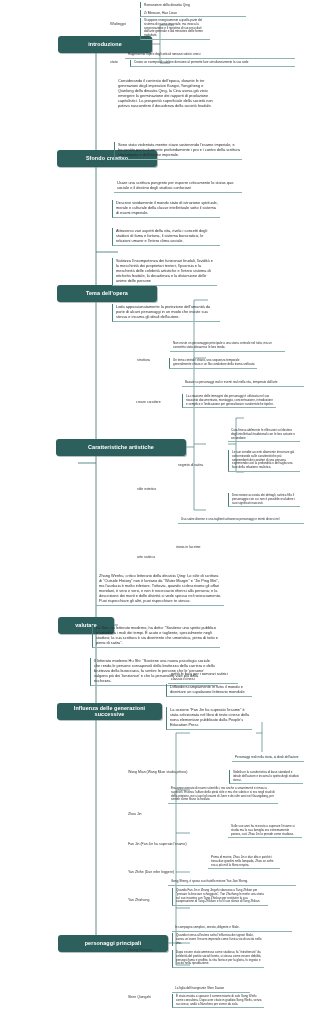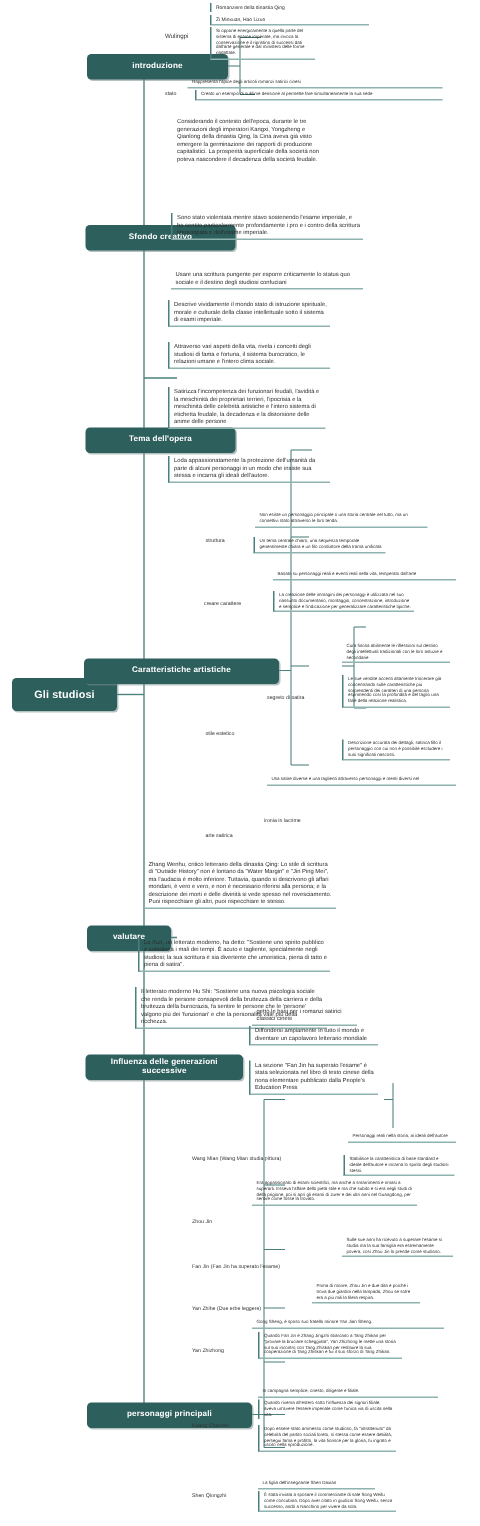--- a/index.html
+++ b/index.html
@@ -133,21 +133,20 @@
       <path d="M176 872 L190 872"></path>
       <path d="M176 908 L190 908"></path>
       <path d="M176 943 L190 943"></path>
       <path d="M176 965 L190 965"></path>
 
       <path d="M256 733 L262 733"></path>
       <path d="M262 722 L262 752"></path>
     </g>
   </svg>
 
-  <div class="chip root" style="left:8px; top:452px; width:70px; height:22px;">Gli studiosi</div>
 
   <div class="chip branch" style="left:58px; top:36px; width:94px; height:17px;">introduzione</div>
 
   <div class="plabel md" style="left:110px; top:21px;">Wulingpi</div>
   <div class="plabel sm" style="left:110px; top:60px;">stato</div>
 
   <div class="leaf f40 nobottom" style="left:140px; top:2px; width:106px;">Romanziere della dinastia Qing</div>
   <div class="leaf f40" style="left:140px; top:10px; width:106px;">Zi Minxuan, Hao Lizuo</div>
   <div class="leaf f36" style="left:140px; top:18px; width:70px;">Si oppone energicamente a quella parte del sistema di esame imperiale, ma invoca la conservazione e il ripristino di successi dati dall'arte generale e dal ministero delle forme riadattate.</div>
   <div class="leaf f36 noline" style="left:125px; top:52px; width:170px;">Rappresenta l'apice degli articoli romanzi satirici cinesi</div>

